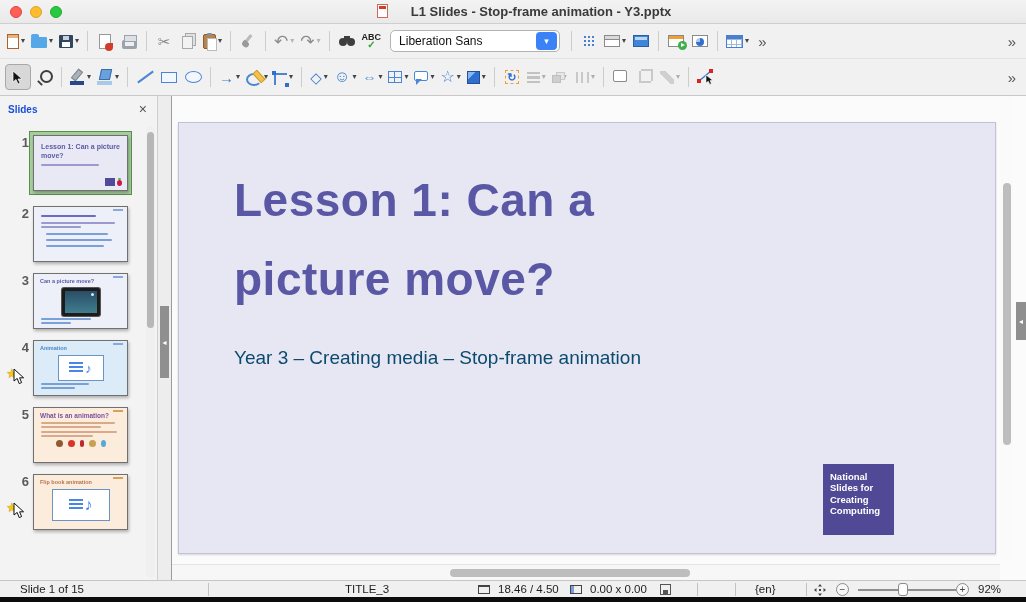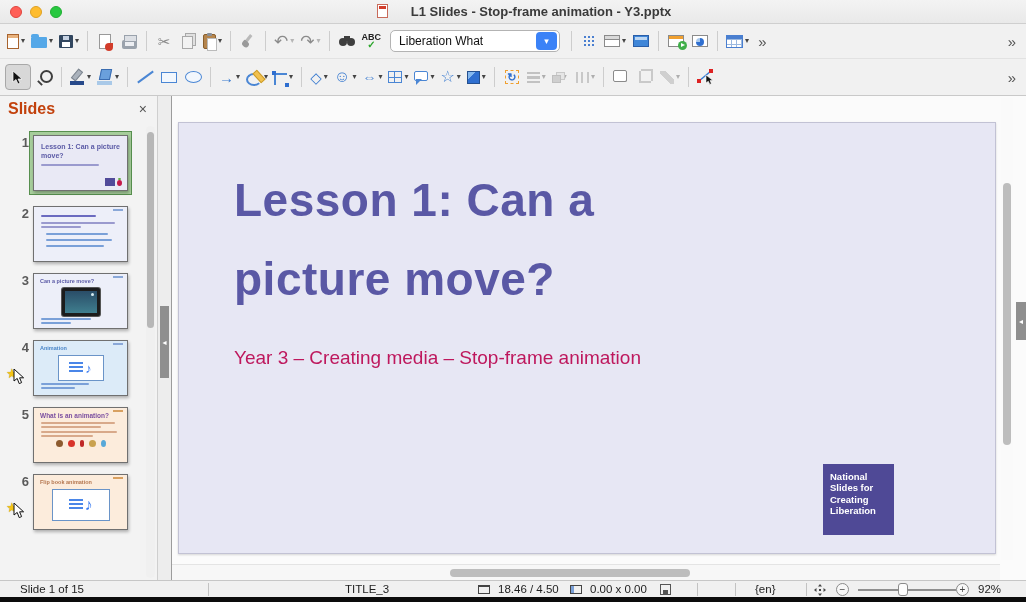--- a/index.html
+++ b/index.html
@@ -112,21 +112,21 @@
   .ic-dist{width:13px;height:11px;background:repeating-linear-gradient(90deg,#888 0 2px,rgba(0,0,0,0) 2px 5.5px);}
   .ic-shadow{width:12px;height:10px;background:#6f6f6f;border-radius:2px;}
   .ic-shadow:before{content:"";position:absolute;left:-2px;top:-2px;width:12px;height:10px;background:#fff;border:1px solid #8a8a8a;border-radius:2px;}
   .ic-crop{width:12px;height:12px;border-left:2px solid #8a8a8a;border-bottom:2px solid #8a8a8a;}
   .ic-crop:before{content:"";position:absolute;right:-2px;top:-2px;width:10px;height:10px;border-right:2px solid #8a8a8a;border-top:2px solid #8a8a8a;}
   .ic-filter{width:14px;height:13px;background:linear-gradient(45deg,rgba(0,0,0,0) 38%,#9a9a9a 38% 68%,rgba(0,0,0,0) 68%);}
 
   
   .panel { position:absolute; left:0; top:96px; width:158px; height:484px; background:#f3f3f3; border-right:1px solid #cfcfcf; }
   .panel-head { height:26px; display:flex; align-items:center; padding:0 8px; }
-  .panel-title { font-size:16px; font-weight:bold; color:#c2410c; flex:1; }
+  .panel-title { font-size:10px; font-weight:bold; color:#1d4ed8; flex:1; }
   .panel-close { font-size:14px; color:#555; padding:0 2px; }
   .thumb-list { position:absolute; left:0; top:28px; right:14px; bottom:0; overflow:hidden; }
   .thumb-row { position:relative; display:flex; margin:11px 0 7px 0; }
   .thumb-num { width:33px; text-align:right; padding-right:4px; font-size:13px; font-weight:bold; color:#5a5a5a; }
   .thumb { width:95px; height:56px; background:#fff; border:1px solid #707070; box-shadow:1px 2px 3px rgba(0,0,0,.28); position:relative; overflow:hidden; }
   .selwrap { margin:-4px 0 0 -4px; padding:3px; background:#a6cd9b; border:1px solid #578f4e; }
   .t-lav { background:#e9e9f5; } .t-lav2 { background:#edeff9; } .t-blue { background:#dcebf8; } .t-peach { background:#fcecdc; }
   .bar { height:2px; background:#9a9ace; border-radius:1px; margin:2px 7px; }
   .bar.blu { background:#7aa0d8; } .bar.org { background:#d8a98a; }
   .t1-title { font-size:7px; font-weight:bold; color:#5b5aa6; padding:6px 6px 0 7px; line-height:1.3; }
@@ -151,21 +151,21 @@
   .panel-scroll .pthumb { position:absolute; left:1px; top:6px; width:7px; height:196px; background:#b7b7b7; border-radius:4px; }
 
   
   .splitter { position:absolute; left:158px; top:96px; width:14px; height:484px; background:#ededed; border-right:1px solid #9c9c9c; }
   .split-handle { position:absolute; left:2px; top:210px; width:9px; height:72px; background:#8f8f8f; display:flex; align-items:center; justify-content:center; color:#fff; font-size:8px; }
 
   
   .work { position:absolute; left:172px; top:96px; width:854px; height:484px; background:#fbfbfb; }
   .slide-canvas { position:absolute; left:6px; top:26px; width:818px; height:432px; background:#e7e7f4; border:1px solid #c2c2d4; box-shadow:0 1px 2px rgba(0,0,0,.15); }
   .slide-title { position:absolute; left:55px; top:38px; width:500px; font-size:46px; font-weight:bold; color:#5a58a5; line-height:1.72; letter-spacing:0.5px; }
-  .slide-subtitle { position:absolute; left:55px; top:224px; font-size:19px; color:#be185d; }
+  .slide-subtitle { position:absolute; left:55px; top:224px; font-size:19px; color:#0c4a6e; }
   .ncce-logo { position:absolute; left:644px; top:341px; width:71px; height:71px; background:#4f4996; color:#fff; font-size:9.5px; font-weight:bold; line-height:1.2; padding:7px 0 0 7px; }
   .rpi-logo { position:absolute; left:722px; top:334px; width:82px; text-align:center; }
   .rpi-label { font-size:11.5px; font-weight:bold; color:#111; margin-top:1px; }
   .vscroll { position:absolute; right:13px; top:2px; bottom:20px; width:12px; background:#fafafa; }
   .vscroll .vthumb { position:absolute; left:2px; width:8px; top:85px; height:262px; background:#bdbdbd; border-radius:5px; }
   .side-handle { position:absolute; right:0; top:206px; width:10px; height:38px; background:#8f8f8f; display:flex; align-items:center; justify-content:center; color:#fff; font-size:8px; }
   .hscroll { position:absolute; left:0; right:26px; bottom:0; height:16px; background:#f7f7f7; border-top:1px solid #e4e4e4; }
   .hscroll .hthumb { position:absolute; left:278px; top:4px; width:240px; height:8px; background:#bdbdbd; border-radius:4px; }
 
   
@@ -248,21 +248,21 @@
     <span class="btn">
         <span class="ic ic-bino"></span>
       </span>
     <span class="btn">
       <span class="spellwrap">
         <span class="abc">ABC</span>
         <span class="spellcheck">✓</span>
       </span>
     </span>
     <span class="fontbox">
-      <span class="fname">Liberation What</span>
+      <span class="fname">Liberation Sans</span>
       <span class="fdrop">
           <span>▾</span>
         </span>
     </span>
     <span class="sep"></span>
     <span class="btn">
         <span class="ic ic-grid"></span>
       </span>
     <span class="btn">
         <span class="ic pane ic-views"></span>
@@ -521,21 +521,21 @@
   </div>
 
   <div class="work">
     <div class="slide-canvas">
       <div class="slide-title">Lesson 1: Can a picture move?</div>
       <div class="slide-subtitle">Year 3 – Creating media – Stop-frame animation</div>
       <div class="ncce-logo">
         <div>National</div>
         <div>Slides for</div>
         <div>Creating</div>
-        <div>Liberation</div>
+        <div>Computing</div>
       </div>
     </div>
     <div class="vscroll">
         <span class="vthumb"></span>
       </div>
     <span class="side-handle">
         <span>◂</span>
       </span>
     <div class="hscroll">
         <span class="hthumb"></span>

